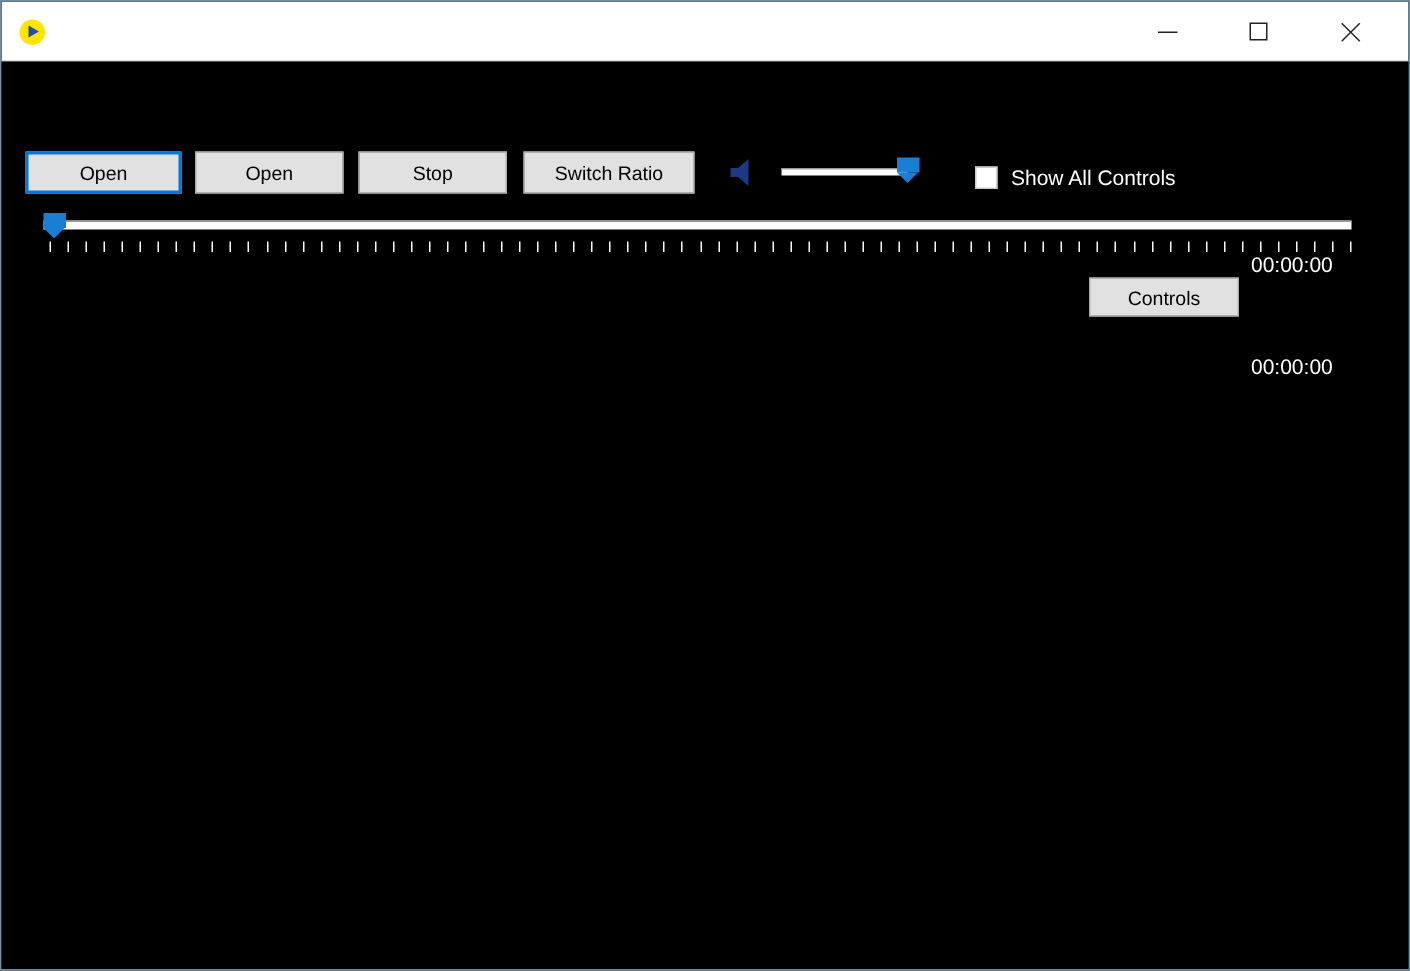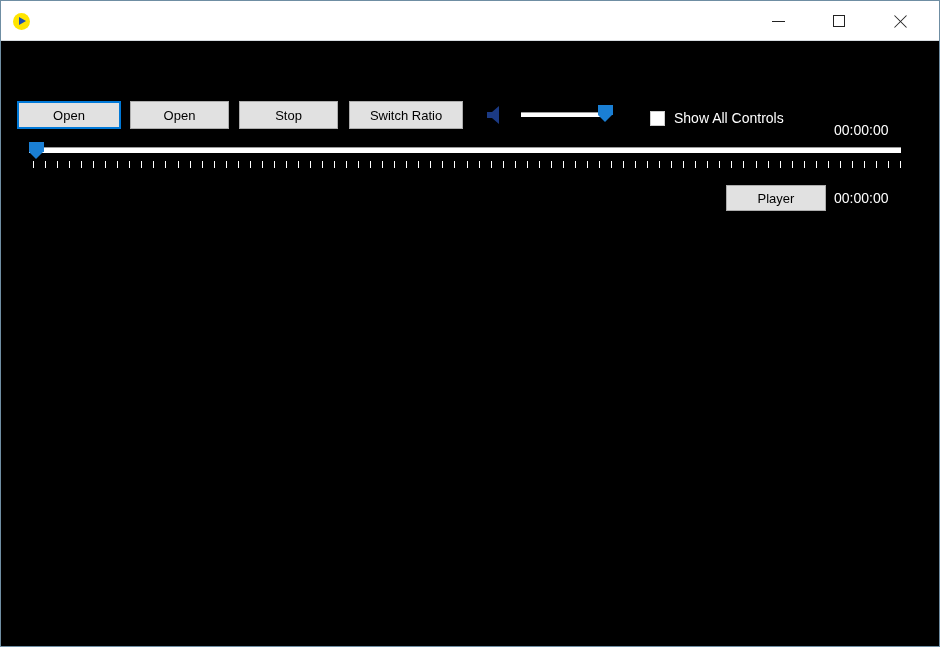--- a/index.html
+++ b/index.html
@@ -200,20 +200,21 @@
     line-height: 16px;
   }
 
   
   .time {
     position: absolute;
     font-size: 14px;
     color: #ffffff;
     white-space: nowrap;
     line-height: 16px;
+    margin-top: 46px;
   }
   .time-top    { left: 833px; top: 81px; }
   .time-bottom { left: 833px; top: 149px; }
 
   
   .seek-track {
     position: absolute;
     left: 28px; top: 106px;
     width: 872px; height: 6px;
     background: #ffffff;
@@ -368,17 +369,17 @@
         <span class="tick" style="left: 783px;"></span>
         <span class="tick" style="left: 795px;"></span>
         <span class="tick" style="left: 807px;"></span>
         <span class="tick" style="left: 819px;"></span>
         <span class="tick" style="left: 831px;"></span>
         <span class="tick" style="left: 843px;"></span>
         <span class="tick" style="left: 855px;"></span>
         <span class="tick" style="left: 867px;"></span>
       </div>
 
-    <button class="wbtn btn-website">Player</button>
+    <button class="wbtn btn-website">Controls</button>
 
     <div class="time time-bottom">00:00:00</div>
   </div>
 </div>
 
 </body></html>

